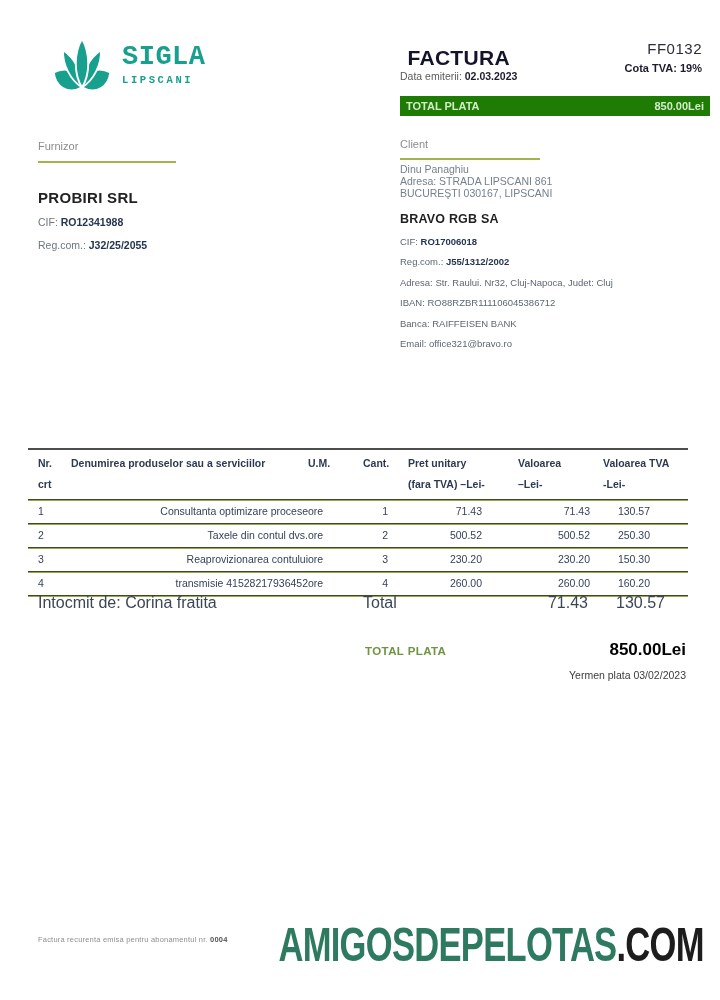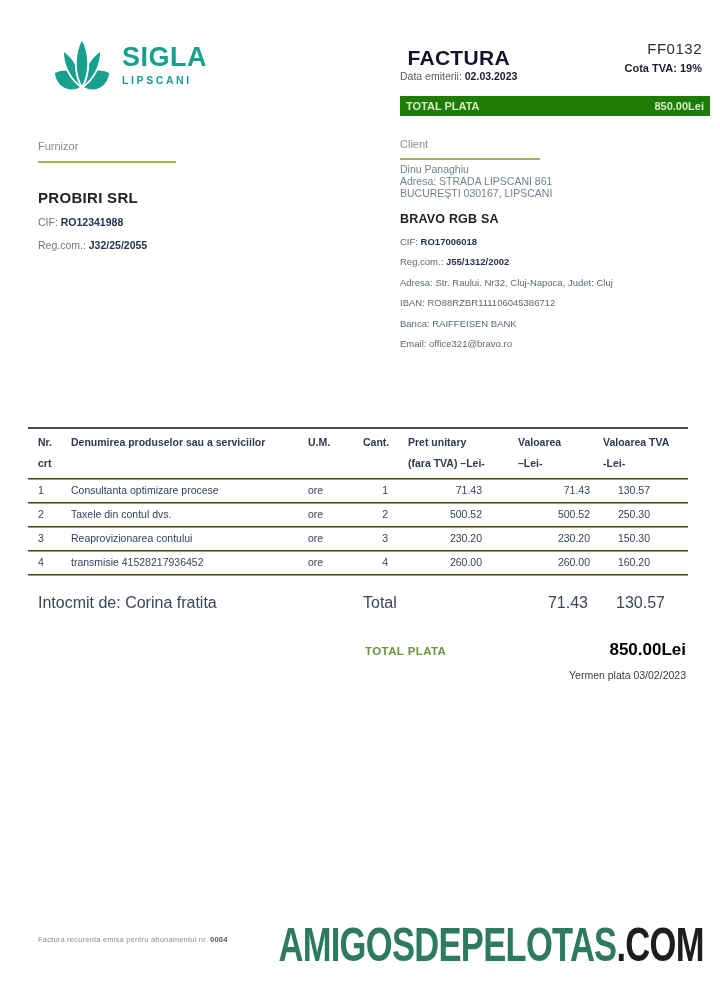--- a/index.html
+++ b/index.html
@@ -4,21 +4,21 @@
 <style>
   * { margin:0; padding:0; box-sizing:border-box; }
   html,body { background:#fff; }
   body { font-family:"Liberation Sans", sans-serif; }
   .page {
     position:relative; width:720px; height:1000px; background:#fff;
     outline:1px solid #dcdcdc; overflow:hidden;
   }
 
   
-  .logo-block { position:absolute; left:50px; top:36px; display:flex; align-items:center; gap:8px; }
+  .logo-block { position:absolute; left:50px; top:36px; display:flex; align-items:center; gap:8px;font-family:Liberation Mono, monospace; }
   .logo-text .brand-name { font-size:27px; font-weight:bold; color:#18a08e; letter-spacing:.5px; line-height:1; }
   .logo-text .brand-tagline { font-size:10.5px; font-weight:bold; color:#18a08e; letter-spacing:2.6px; margin-top:3px; }
 
   .title-block { position:absolute; left:400px; top:46px; }
   .title-block h1 { font-size:21px; font-weight:bold; color:#13142b; letter-spacing:.3px;text-align:center; }
   .date-line { font-size:10.5px; color:#5a5a5a; }
   .date-line b { color:#1c1c2e; }
 
   .meta-block { position:absolute; right:18px; top:40px; text-align:right; }
   .inv-number { font-size:15px; color:#2c2c3a; letter-spacing:.5px; }
@@ -44,41 +44,41 @@
 
   .client { position:absolute; left:400px; top:138px; width:300px; }
   .client .olive-rule { width:140px; margin-top:8px; }
   .client .contact { margin-top:3px; font-size:10.5px; color:#74808c; }
   .client .addr { margin-top:0; font-size:10.5px; color:#74808c; }
   .client .company { margin-top:13px; font-size:12.5px; font-weight:bold; color:#1f1f1f; letter-spacing:.2px; }
   .client .detail { margin-top:9.5px; font-size:9.5px; color:#5d6773; }
   .client .detail b { color:#26364f; }
 
   
-  .items { position:absolute; left:28px; top:427px; width:660px; border-collapse:collapse; table-layout:fixed; }
+  .items { position:absolute; left:28px; top:448px; width:660px; border-collapse:collapse; table-layout:fixed; }
   .items th, .items td { font-size:10.5px; color:#36425a; vertical-align:top; }
   .items thead th {
     border-top:2px solid #4c4c4c;
     padding:7px 0 9px 0; font-weight:bold; color:#2e3a52; text-align:left;
   }
   .items thead th .l2 { display:block; margin-top:9px; font-weight:bold; }
   .items tbody td {
     padding:5px 0 6px 0;
     border-bottom:1px solid #3e4a20; box-shadow:0 1px 0 #93a753;
   }
   .items thead th { border-bottom:1px solid #3e4a20; box-shadow:0 1px 0 #93a753; }
   .col-nr   { width:34px; }
   .col-den  { width:246px; }
   .col-um   { width:55px; }
   .col-cant { width:45px; }
   .col-pret { width:110px; }
   .col-val  { width:85px; }
   .col-tva  { width:85px; }
   .cell-nr  { padding-left:10px !important; }
-  .cell-den { padding-left:9px !important; }
+  .cell-den { padding-left:9px !important;text-align:right; }
   .cell-um  { text-align:left; }
   .cell-cant{ text-align:right; padding-right:20px !important; }
   .head-pret{ text-align:right; padding-right:4px !important; }
   .cell-pret{ text-align:right; padding-right:36px !important; }
   .head-val { text-align:right; padding-right:6px !important; }
   .cell-val { text-align:right; padding-right:13px !important; }
   .head-tva { text-align:right; padding-right:15px !important; }
   .cell-tva { text-align:right; padding-right:38px !important; }
 
   

